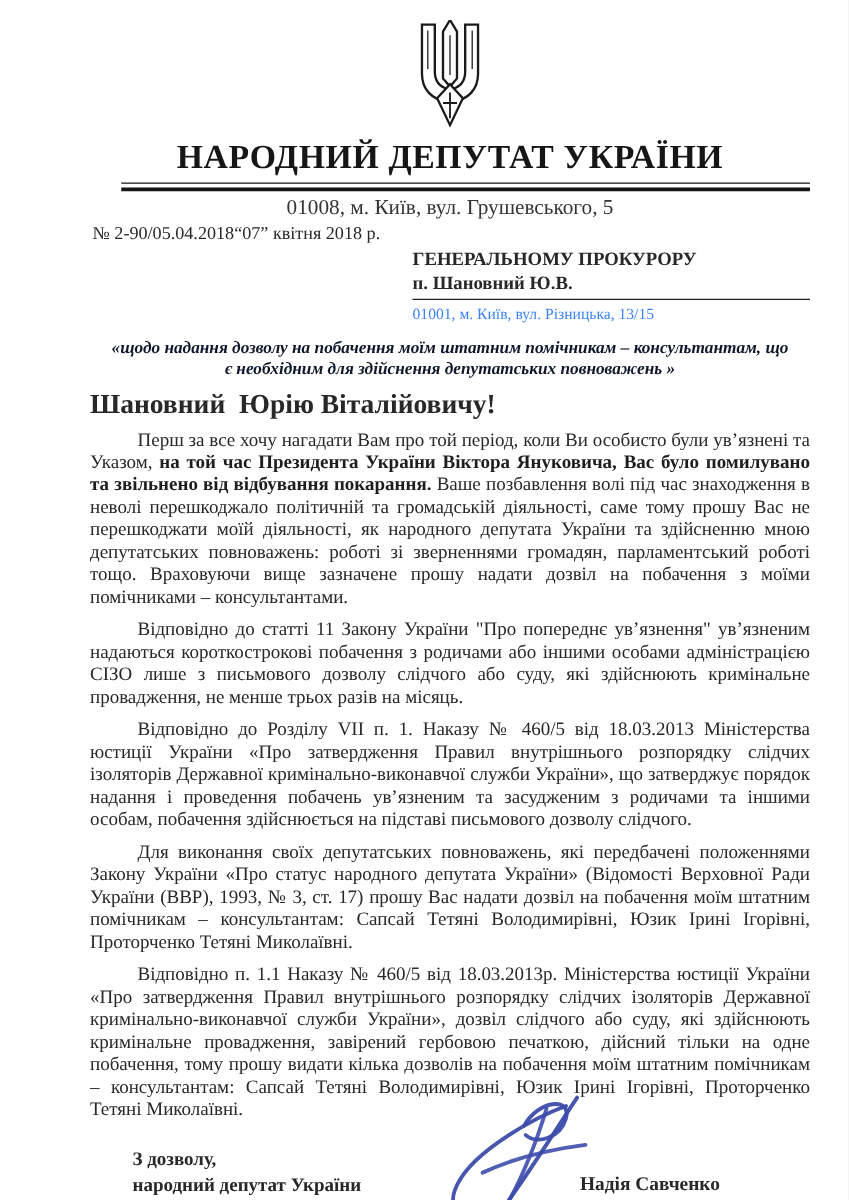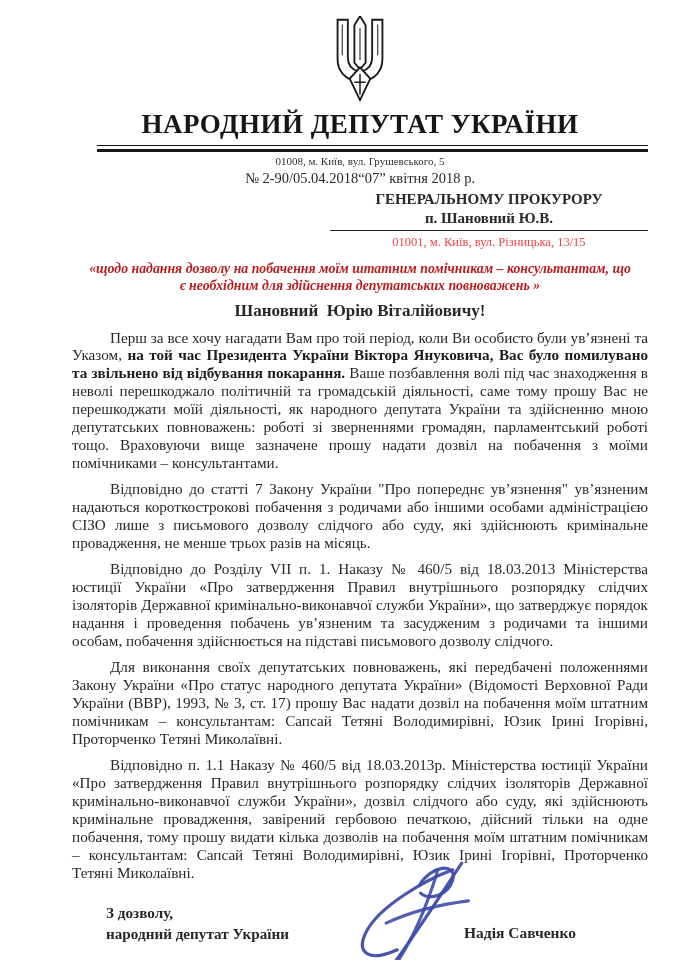--- a/index.html
+++ b/index.html
@@ -27,64 +27,63 @@
     white-space:nowrap;
   }
   .lh-rule{
     margin:5px 0 3px 25px;
     height:3px;
     border-top:1.8px solid #151515;
     border-bottom:3.4px solid #151515;
   }
   .lh-address{
     text-align:center;
-    font-size:11px;
+    font-size:17px;
     color:#333;
     margin-bottom:3px;
   }
   
   .meta-row{
     display:flex;
-    justify-content:center;
+    justify-content:flex-start;
     align-items:baseline;
     font-size:14.5px;
     margin:0 2px 3px 2px;
     font-family:Liberation Serif, serif;
   }
   
   .addressee{
     margin-left:258px;
     width:318px;
     font-weight:bold;
     font-size:15px;
     line-height:18.5px;
-    text-align:center;
   }
   .addressee-name{border-bottom:1.6px solid #222;padding-bottom:3px;}
   .addressee-address{
     font-weight:normal;
     font-size:12.5px;
     padding-top:2px;
-    color:#ef4444;
+    color:#3b82f6;
   }
   
   .subject{
     width:545px;
     margin:8px auto 0 auto;
     text-align:center;
     font-weight:bold;
     font-style:italic;
     font-size:13.8px;
     line-height:17px;
-    color:#b91c1c;
+    color:#0f172a;
   }
   .salutation{
-    text-align:center;
+    text-align:left;
     font-weight:bold;
-    font-size:17px;
+    font-size:22px;
     margin:7px 0 8px 0;
     white-space:pre-wrap;
   }
   
   p.body-par{
     margin:0 0 8.5px 0;
     font-size:15.2px;
     line-height:17.9px;
     text-align:justify;
     text-indent:38px;
@@ -140,21 +139,21 @@
     <div class="addressee-name">п.  Шановний Ю.В.</div>
     <div class="addressee-address">01001, м. Київ, вул. Різницька, 13/15</div>
   </div>
 
   <div class="subject">«щодо надання дозволу  на побачення моїм штатним помічникам – консультантам, що є необхідним для здійснення депутатських повноважень »</div>
 
   <div class="salutation">Шановний  Юрію Віталійовичу!</div>
 
   <p class="body-par"><span>Перш за все хочу нагадати Вам про той період, коли Ви особисто були ув’язнені та Указом, </span><strong>на той час Президента України Віктора Януковича, Вас було помилувано та звільнено від відбування покарання.</strong><span> Ваше позбавлення волі під час знаходження в неволі перешкоджало політичній та громадській діяльності, саме тому прошу Вас не перешкоджати моїй діяльності, як народного депутата України та здійсненню мною депутатських повноважень: роботі зі зверненнями громадян, парламентський роботі тощо. Враховуючи вище зазначене прошу надати дозвіл на побачення з моїми помічниками – консультантами.</span></p>
 
-  <p class="body-par">Відповідно до статті 7 Закону України "Про попереднє ув’язнення" ув’язненим надаються короткострокові побачення з родичами або іншими особами адміністрацією СІЗО лише з письмового дозволу слідчого або суду, які здійснюють кримінальне провадження, не менше трьох разів на місяць.</p>
+  <p class="body-par">Відповідно до статті 11 Закону України "Про попереднє ув’язнення" ув’язненим надаються короткострокові побачення з родичами або іншими особами адміністрацією СІЗО лише з письмового дозволу слідчого або суду, які здійснюють кримінальне провадження, не менше трьох разів на місяць.</p>
   <p class="body-par">Відповідно до Розділу VII п. 1. Наказу № 460/5 від 18.03.2013 Міністерства юстиції України «Про затвердження Правил внутрішнього розпорядку слідчих ізоляторів Державної кримінально-виконавчої служби України», що затверджує порядок надання і проведення побачень ув’язненим та засудженим з родичами та іншими особам, побачення здійснюється на підставі письмового дозволу слідчого.</p>
   <p class="body-par">Для виконання своїх депутатських повноважень, які передбачені положеннями Закону України «Про статус народного депутата України» (Відомості Верховної Ради України (ВВР), 1993, № 3, ст. 17) прошу Вас надати дозвіл на побачення моїм штатним помічникам – консультантам: Сапсай Тетяні Володимирівні,  Юзик Ірині Ігорівні, Проторченко Тетяні Миколаївні.</p>
   <p class="body-par">Відповідно п. 1.1 Наказу № 460/5 від 18.03.2013р. Міністерства юстиції України «Про затвердження Правил внутрішнього розпорядку слідчих ізоляторів Державної кримінально-виконавчої служби України», дозвіл слідчого або суду, які здійснюють кримінальне провадження, завірений гербовою печаткою, дійсний тільки на одне побачення, тому прошу видати кілька дозволів на побачення моїм штатним помічникам – консультантам: Сапсай Тетяні Володимирівні,  Юзик Ірині Ігорівні, Проторченко Тетяні Миколаївні.</p>
 
   <div class="closing">
     <div class="closing-text">
       <div>З дозволу,</div>
       <div>народний депутат України</div>
     </div>
 

